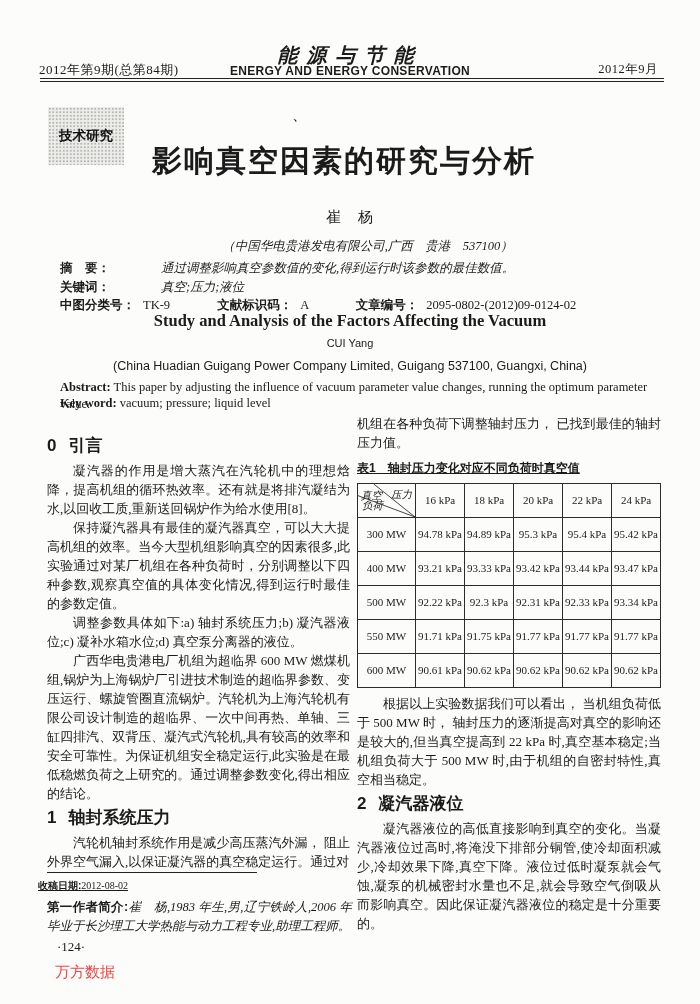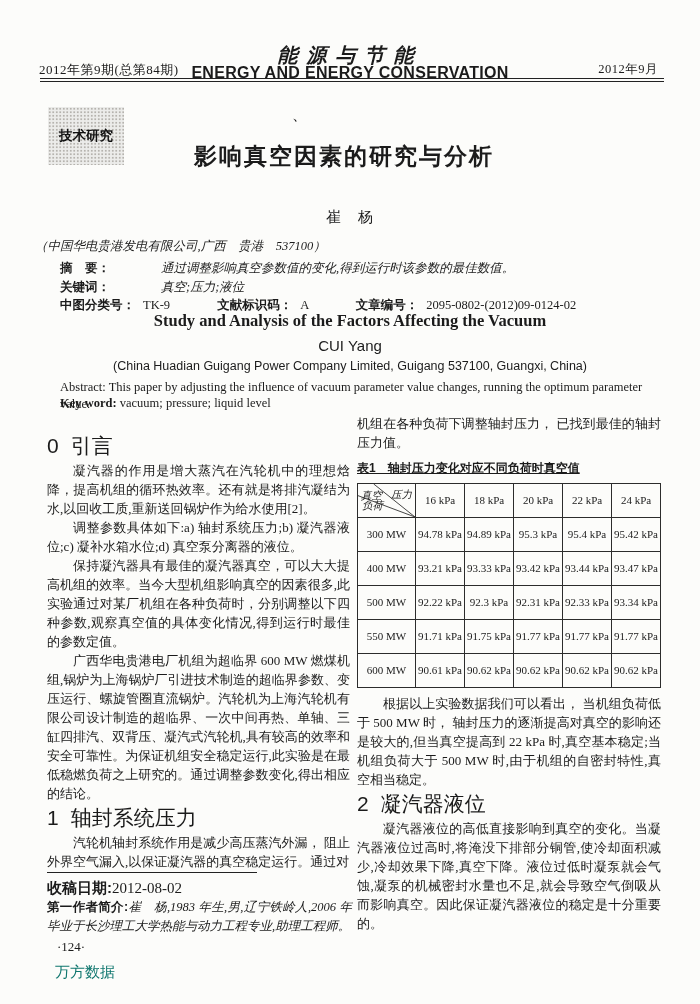--- a/index.html
+++ b/index.html
@@ -14,71 +14,71 @@
   
   .issue-no { position:absolute; left:39px; top:61px; font-size:13px; letter-spacing:.5px; }
   .pub-date { position:absolute; right:42px; top:61px; font-size:12.5px; letter-spacing:.5px; }
   .logo-zh {
     position:absolute; left:0; right:0; top:42px; text-align:center;
     font-size:20px; font-weight:bold; font-style:italic; letter-spacing:9px;
     font-family:"Liberation Serif",serif;
   }
   .logo-en {
     position:absolute; left:0; right:0; top:64px; text-align:center;
-    font-size:16px; font-weight:bold; letter-spacing:.3px;
+    font-size:12px; font-weight:bold; letter-spacing:.3px;
     font-family:"Liberation Sans","DejaVu Sans",sans-serif;
   }
   .rule-double {
     position:absolute; left:40px; right:36px; top:78px; height:4px;
     border-top:1.4px solid #222; border-bottom:1.4px solid #222;
   }
 
   
   .badge {
     position:absolute; left:48px; top:107px; padding:20px 11px;
     font-family:"Liberation Sans","DejaVu Sans",sans-serif;
     font-weight:bold; font-size:13.5px; color:#111;
     background-color:#ececea;
     background-image:radial-gradient(#b5b3ae 0.8px, transparent 0.9px);
     background-size:3.5px 3.5px;
   }
   .title-mark { position:absolute; left:292px; top:106px; font-size:15px; }
   .art-title {
     position:absolute; left:0; right:12px; top:141px; text-align:center;
     font-family:"Liberation Sans","DejaVu Sans",sans-serif;
-    font-weight:bold; font-size:23px; letter-spacing:2px;
+    font-weight:bold; font-size:30px; letter-spacing:2px;
   }
   .art-author { position:absolute; left:0; right:0; top:208px; text-align:center; font-size:15px; letter-spacing:1px; }
-  .art-affil  { position:absolute; left:0; right:0; top:238px; font-size:12.5px; font-style:italic;padding-left:35px; }
+  .art-affil  { position:absolute; left:0; right:0; top:238px; text-align:center; font-size:12.5px; font-style:italic;padding-left:35px; }
 
   .meta { position:absolute; left:60px; right:40px; top:259px; font-size:12.5px; line-height:18.5px; }
   .meta .lbl { font-family:"Liberation Sans","DejaVu Sans",sans-serif; font-weight:bold; font-style:normal; margin-right:8px; }
   .meta .val { font-style:italic;margin-left:43px; }
   .meta .gap { margin-left:44px; }
 
   .en-title {
     position:absolute; left:0; right:0; top:311px; text-align:center;
     font-weight:bold; font-size:16.5px; font-family:"Liberation Serif",serif;
   }
-  .en-author { position:absolute; left:0; right:0; top:337px; text-align:center; font-size:15px; font-family:"Liberation Sans",sans-serif; }
+  .en-author { position:absolute; left:0; right:0; top:337px; text-align:center; font-size:11px; font-family:"Liberation Sans",sans-serif; }
   .en-affil  { position:absolute; left:0; right:0; top:359px; text-align:center; font-size:12.5px; font-family:"Liberation Sans",sans-serif; }
   .en-abs    { position:absolute; left:60px; right:40px; top:379px; font-size:12.5px; line-height:17px; }
-  .en-abs .lbl { font-weight:normal; }
+  .en-abs .lbl { font-weight:bold; }
   .en-key    { position:absolute; left:60px; right:40px; top:396px; font-size:12.5px; }
   .en-key .lbl { font-weight:bold; }
 
   
   .col { position:absolute; font-size:13px; line-height:19px; text-align:justify; }
   .col-left  { left:47px;  top:431px; width:303px; }
   .col-right { left:357px; top:414px; width:304px; }
   .col p { text-indent:2em; margin:0; }
   .col p.noindent { text-indent:0; }
   .sec-head {
     font-family:"Liberation Sans","DejaVu Sans",sans-serif;
-    font-weight:normal; font-size:21px; line-height:17px;
+    font-weight:bold; font-size:17px; line-height:17px;
     margin:6px 0 7px; text-indent:0;
   }
   .sec-head .num { margin-right:12px; }
 
   
   .tbl-caption {
     font-weight:bold; font-size:12px;
     font-family:"Liberation Sans","DejaVu Sans",sans-serif;
     margin:7px 0 5px; text-indent:0;text-decoration:underline;
   }
@@ -89,29 +89,29 @@
     font-family:"Liberation Serif",serif;
   }
   table.t1 td.diag { position:relative; padding:0; }
   .diag svg { position:absolute; inset:0; width:100%; height:100%; }
   .diag .c-val { position:absolute; left:3px; top:2px;  font-size:10.5px; font-style:italic; }
   .diag .c-col { position:absolute; right:3px; top:1px; font-size:10.5px; font-style:italic; }
   .diag .c-row { position:absolute; left:4px; bottom:2px; font-size:10.5px; font-style:italic; }
 
   
   .foot-rule { position:absolute; left:47px; top:872px; width:210px; border-top:1.5px solid #222; }
-  .foot-received { position:absolute; left:47px; top:879px; font-size:15px; }
+  .foot-received { position:absolute; left:38px; top:879px; font-size:10px;text-decoration:underline; }
   .foot-received .lbl, .foot-bio .lbl {
     font-family:"Liberation Sans","DejaVu Sans",sans-serif; font-weight:bold; font-style:normal;
   }
   .foot-bio { position:absolute; left:47px; top:898px; width:305px; font-size:12.5px; line-height:19px; text-align:justify; }
   .foot-bio .val { font-style:italic; }
   .page-no { position:absolute; left:57px; top:939px; font-size:13px; }
   .watermark {
-    position:absolute; left:55px; top:963px; font-size:15px; color:#0f766e;
+    position:absolute; left:55px; top:963px; font-size:15px; color:#ef4444;
     font-family:"Liberation Sans","DejaVu Sans",sans-serif;
   }
 </style>
 </head>
 <body>
 
 <div class="page">
 
   <div class="issue-no">2012年第9期(总第84期)</div>
   <div class="logo-zh">能源与节能</div>
@@ -148,23 +148,23 @@
   </div>
   <div class="en-key">
     <span class="lbl">Key word:</span>
     <span>vacuum; pressure; liquid level</span>
   </div>
 
   <div class="col col-left">
     <h2 class="sec-head">
       <span class="num">0</span><span>引言</span>
     </h2>
-    <p>凝汽器的作用是增大蒸汽在汽轮机中的理想焓降，提高机组的循环热效率。还有就是将排汽凝结为水,以回收工质,重新送回锅炉作为给水使用[2]。</p>
+    <p>凝汽器的作用是增大蒸汽在汽轮机中的理想焓降，提高机组的循环热效率。还有就是将排汽凝结为水,以回收工质,重新送回锅炉作为给水使用[8]。</p>
+    <p>保持凝汽器具有最佳的凝汽器真空，可以大大提高机组的效率。当今大型机组影响真空的因素很多,此实验通过对某厂机组在各种负荷时，分别调整以下四种参数,观察真空值的具体变化情况,得到运行时最佳的参数定值。</p>
     <p>调整参数具体如下:a) 轴封系统压力;b) 凝汽器液位;c) 凝补水箱水位;d) 真空泵分离器的液位。</p>
-    <p>保持凝汽器具有最佳的凝汽器真空，可以大大提高机组的效率。当今大型机组影响真空的因素很多,此实验通过对某厂机组在各种负荷时，分别调整以下四种参数,观察真空值的具体变化情况,得到运行时最佳的参数定值。</p>
     <p>广西华电贵港电厂机组为超临界 600 MW 燃煤机组,锅炉为上海锅炉厂引进技术制造的超临界参数、变压运行、螺旋管圈直流锅炉。汽轮机为上海汽轮机有限公司设计制造的超临界、一次中间再热、单轴、三缸四排汽、双背压、凝汽式汽轮机,具有较高的效率和安全可靠性。为保证机组安全稳定运行,此实验是在最低稳燃负荷之上研究的。通过调整参数变化,得出相应的结论。</p>
     <h2 class="sec-head">
       <span class="num">1</span><span>轴封系统压力</span>
     </h2>
     <p>汽轮机轴封系统作用是减少高压蒸汽外漏， 阻止外界空气漏入,以保证凝汽器的真空稳定运行。通过对</p>
   </div>
 
   <div class="col col-right">
     <p class="noindent">机组在各种负荷下调整轴封压力， 已找到最佳的轴封压力值。</p>
     <div class="tbl-caption">表1　轴封压力变化对应不同负荷时真空值</div>

